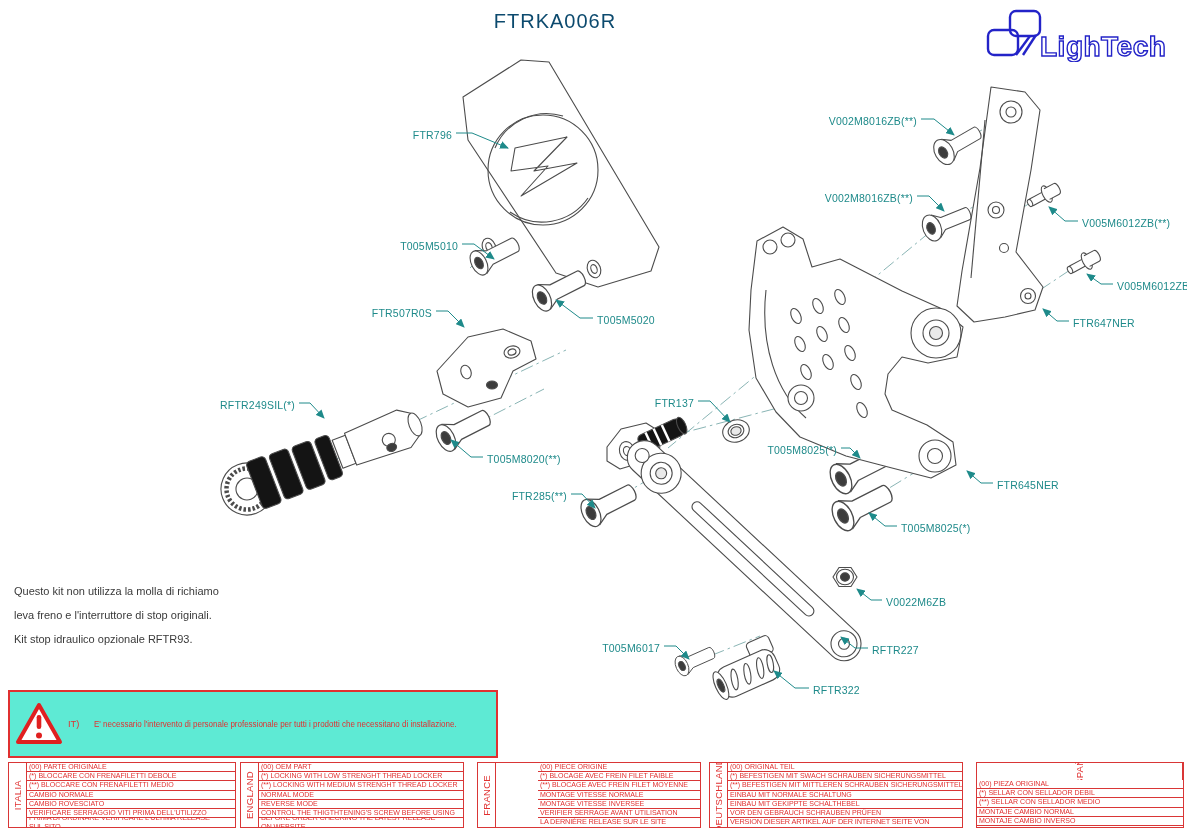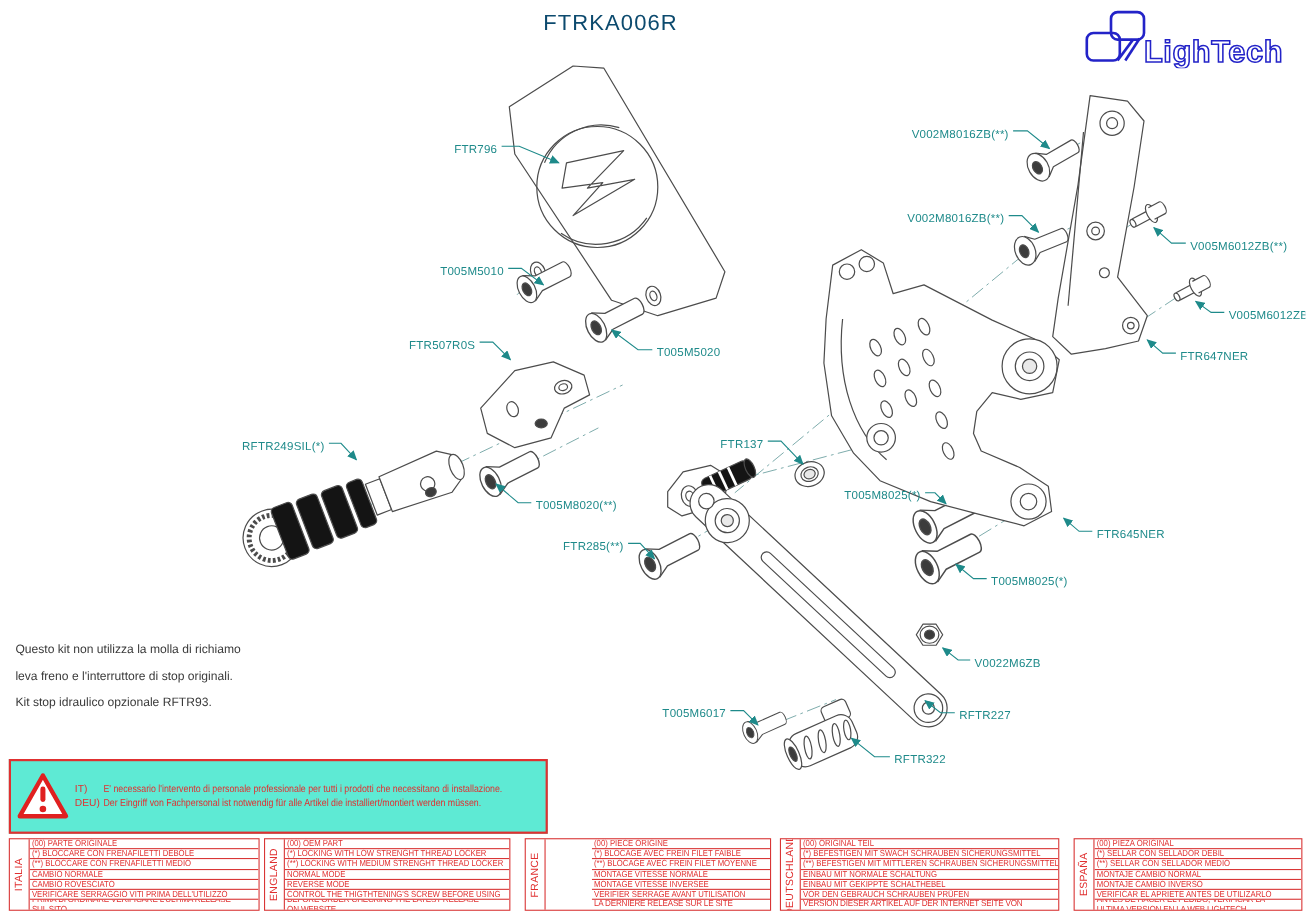--- a/index.html
+++ b/index.html
@@ -294,24 +294,20 @@
         <polygon points="25,4 46,41 4,41" fill="#fff" stroke="#e02020" stroke-width="4" stroke-linejoin="round"></polygon>
         <rect x="22.7" y="14" width="4.6" height="14" rx="2.2" fill="#e02020"></rect>
         <circle cx="25" cy="34.5" r="3" fill="#e02020"></circle>
       </svg>
     </div>
     <div class="warn-lines" id="warn-lines">
         <div class="wl">
           <span class="wl-lang">IT)</span>
           <span class="wl-text">E' necessario l'intervento di personale professionale per tutti i prodotti che necessitano di installazione.</span>
         </div>
-        <div class="wl">
-          <span class="wl-lang">DEU)</span>
-          <span class="wl-text">Der Eingriff von Fachpersonal ist notwendig  für alle Artikel die installiert/montiert werden müssen.</span>
-        </div>
       </div>
   </div>
 
   <div class="tables" id="tables">
       <div class="ltable" style="left: 8px; width: 228px;">
         <div class="tcountry">
           <span>ITALIA</span>
         </div>
         <div class="trows">
           <div class="trow">
@@ -414,21 +410,21 @@
             <span>EINBAU MIT GEKIPPTE SCHALTHEBEL</span>
           </div>
           <div class="trow">
             <span>VOR DEN GEBRAUCH SCHRAUBEN PRÜFEN</span>
           </div>
           <div class="tfoot">
             <span>VOR DER BESTELLUNG ÜBERPRÜFEN SIE BITTE DIE LETZTE VERSION DIESER ARTIKEL AUF DER INTERNET SEITE VON LIGHTECH</span>
           </div>
         </div>
       </div>
-      <div class="ltable" style="left: 976px; width: 208px;">
+      <div class="ltable" style="left: 976px; width: 208px; flex-direction: column;">
         <div class="tcountry">
           <span>ESPAÑA</span>
         </div>
         <div class="trows">
           <div class="trow">
             <span>(00) PIEZA ORIGINAL</span>
           </div>
           <div class="trow">
             <span>(*)   SELLAR CON SELLADOR DEBIL</span>
           </div>

